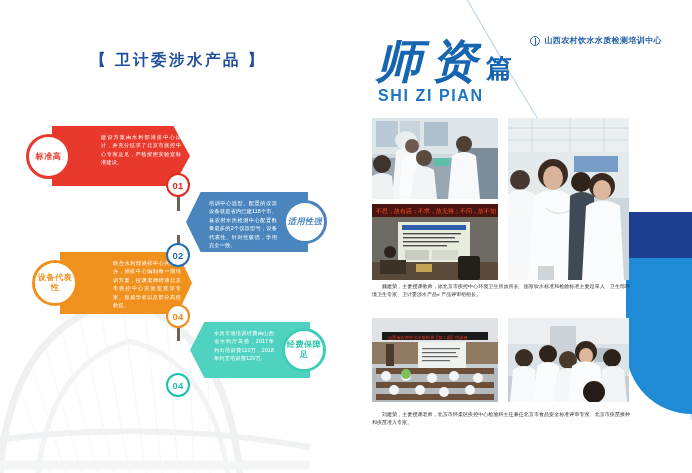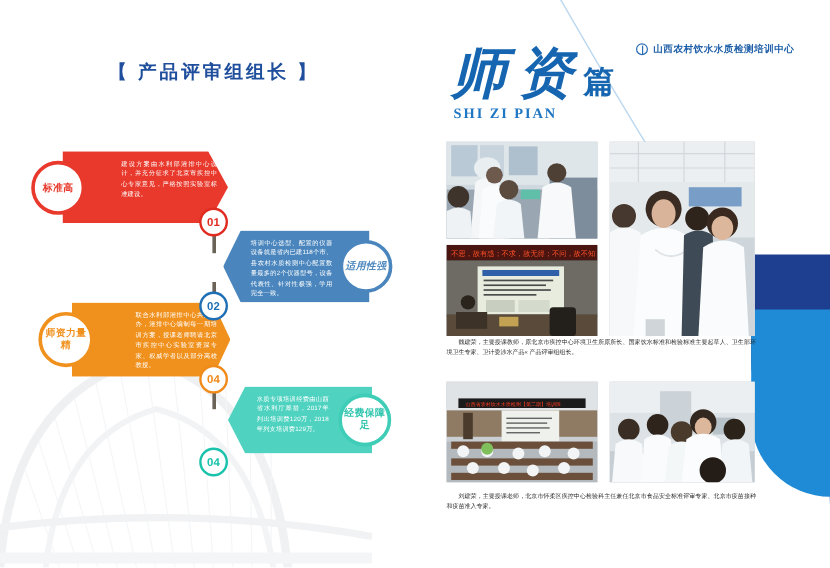--- a/index.html
+++ b/index.html
@@ -84,22 +84,22 @@
     position: relative; flex: none; }
   #brand-mark::after { content: ""; position: absolute; left: 3.4px; top: 1.4px;
     width: 1.4px; height: 6.6px; background: #2a6cb5; }
   #brand-text { font-size: 8px; font-weight: bold; color: #1f5fa8; letter-spacing: .4px; white-space: nowrap; }
 
   #big-title { position: absolute; left: 20px; top: 38px; }
   #cn-title { font-family: "DejaVu Serif", "Liberation Serif", serif;
     font-size: 46px; font-weight: bold; color: #1565b0; letter-spacing: 9px;
     line-height: 1; font-style: italic; }
   #cn-title .pian { font-style: normal; font-size: 26px; letter-spacing: 0; }
-  #py-title { font-size: 12px; font-weight: bold; color: #1f76c2;
-    letter-spacing: 1.6px; margin-top: 3px; margin-left: 2px; font-family: Liberation Serif, serif; }
+  #py-title { font-size: 16px; font-weight: bold; color: #1f76c2;
+    letter-spacing: 1.6px; margin-top: 3px; margin-left: 2px; }
 
   .photo { position: absolute; overflow: hidden; background: #cfd6dc; z-index: 3; }
   .cap { position: absolute; font-size: 5px; line-height: 1.65;
     color: #2b2b2b; text-align: justify; text-indent: 10px; z-index: 6; }
 
   
   .deco { position: absolute; z-index: 2; }
   #deco-blue { right: 0; top: 258px; width: 66px; height: 156px; background: #1f8ad6;
     border-bottom-left-radius: 66px; }
   #deco-navy2 { right: 0; top: 212px; width: 66px; height: 150px; background: #1e3f8f;
@@ -128,42 +128,42 @@
             <path d="M176 41 L188 205"></path>
           <path d="M198 54 L204 205"></path>
             <path d="M218 72 L220 205"></path>
             <path d="M236 98 L236 205"></path>
         </g>
         <path d="M0 172 Q160 150 320 178" stroke="#e2e5e8" stroke-width="6"></path>
         <path d="M0 196 L320 196" stroke="#e9ecee" stroke-width="9"></path>
       </g>
     </svg>
 
-    <div id="left-title">【 产品评审组组长 】</div>
+    <div id="left-title">【 卫计委涉水产品 】</div>
 
     <div class="tl-stem" style="top:165px;height:46px;"></div>
     <div class="tl-stem" style="top:235px;height:37px;"></div>
     <div class="tl-stem" style="top:296px;height:45px;"></div>
 
     <div class="callout" id="cal1">
       <div class="cal-body" style="left:40px;width:98px;">建设方案由水利部灌排中心设计，并充分征求了北京市疾控中心专家意见，严格按照实验室标准建设。</div>
     </div>
     <div class="badge" id="badge1">标准高</div>
     <div class="tl-node n1">01</div>
 
     <div class="callout" id="cal2">
       <div class="cal-body" style="left:14px;width:86px;">培训中心选型、配置的仪器设备就是省内已建118个市、县农村水质检测中心配置数量最多的2个仪器型号，设备代表性、针对性极强，学用完全一致。</div>
     </div>
     <div class="badge" id="badge2">适用性强</div>
     <div class="tl-node n2">02</div>
 
     <div class="callout" id="cal3">
       <div class="cal-body" style="left:44px;width:86px;">联合水利部灌排中心共同举办，灌排中心编制每一期培训方案，授课老师聘请北京市疾控中心实验室资深专家、权威学者以及部分高校教授。</div>
     </div>
-    <div class="badge" id="badge3">师资力量精</div>
+    <div class="badge" id="badge3">设备代表性</div>
     <div class="tl-node n3">04</div>
 
     <div class="callout" id="cal4">
       <div class="cal-body" style="left:15px;width:78px;">水质专项培训经费由山西省水利厅筹措，2017年列出培训费120万，2018年列支培训费129万。</div>
     </div>
     <div class="badge" id="badge4">经费保障足</div>
     <div class="tl-node n4">04</div>
   </div>
 
   <div id="right-panel">

